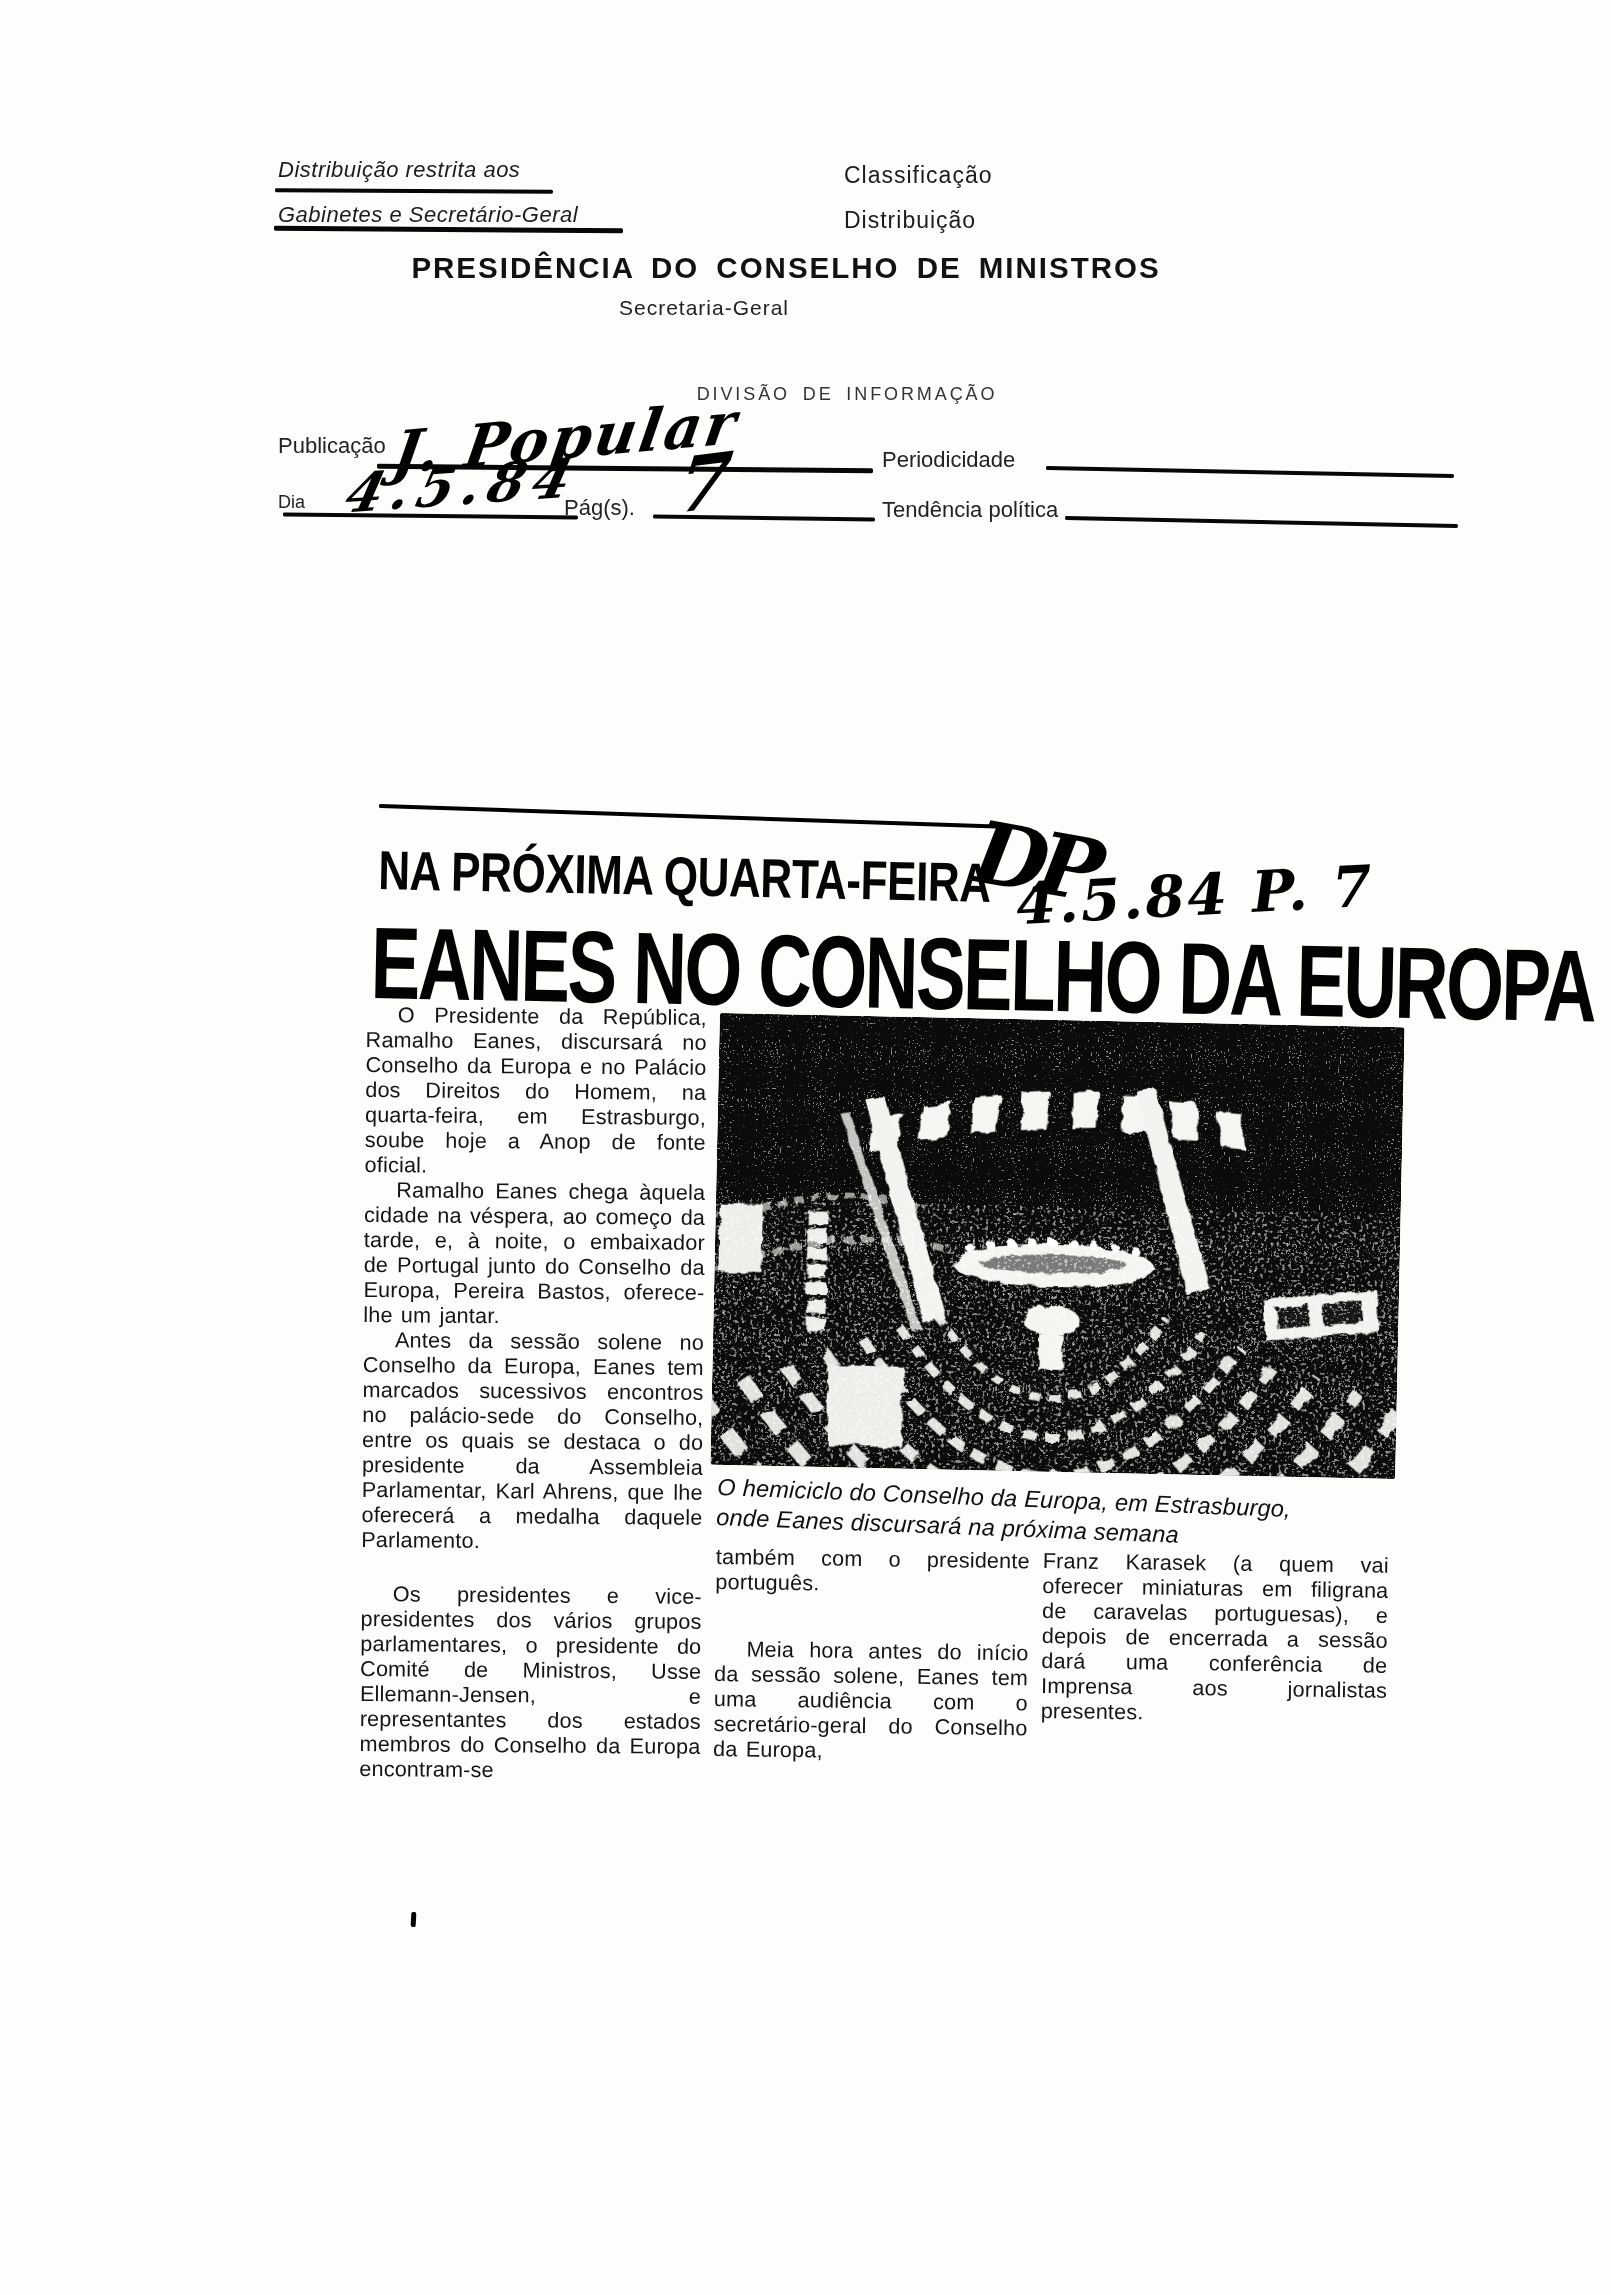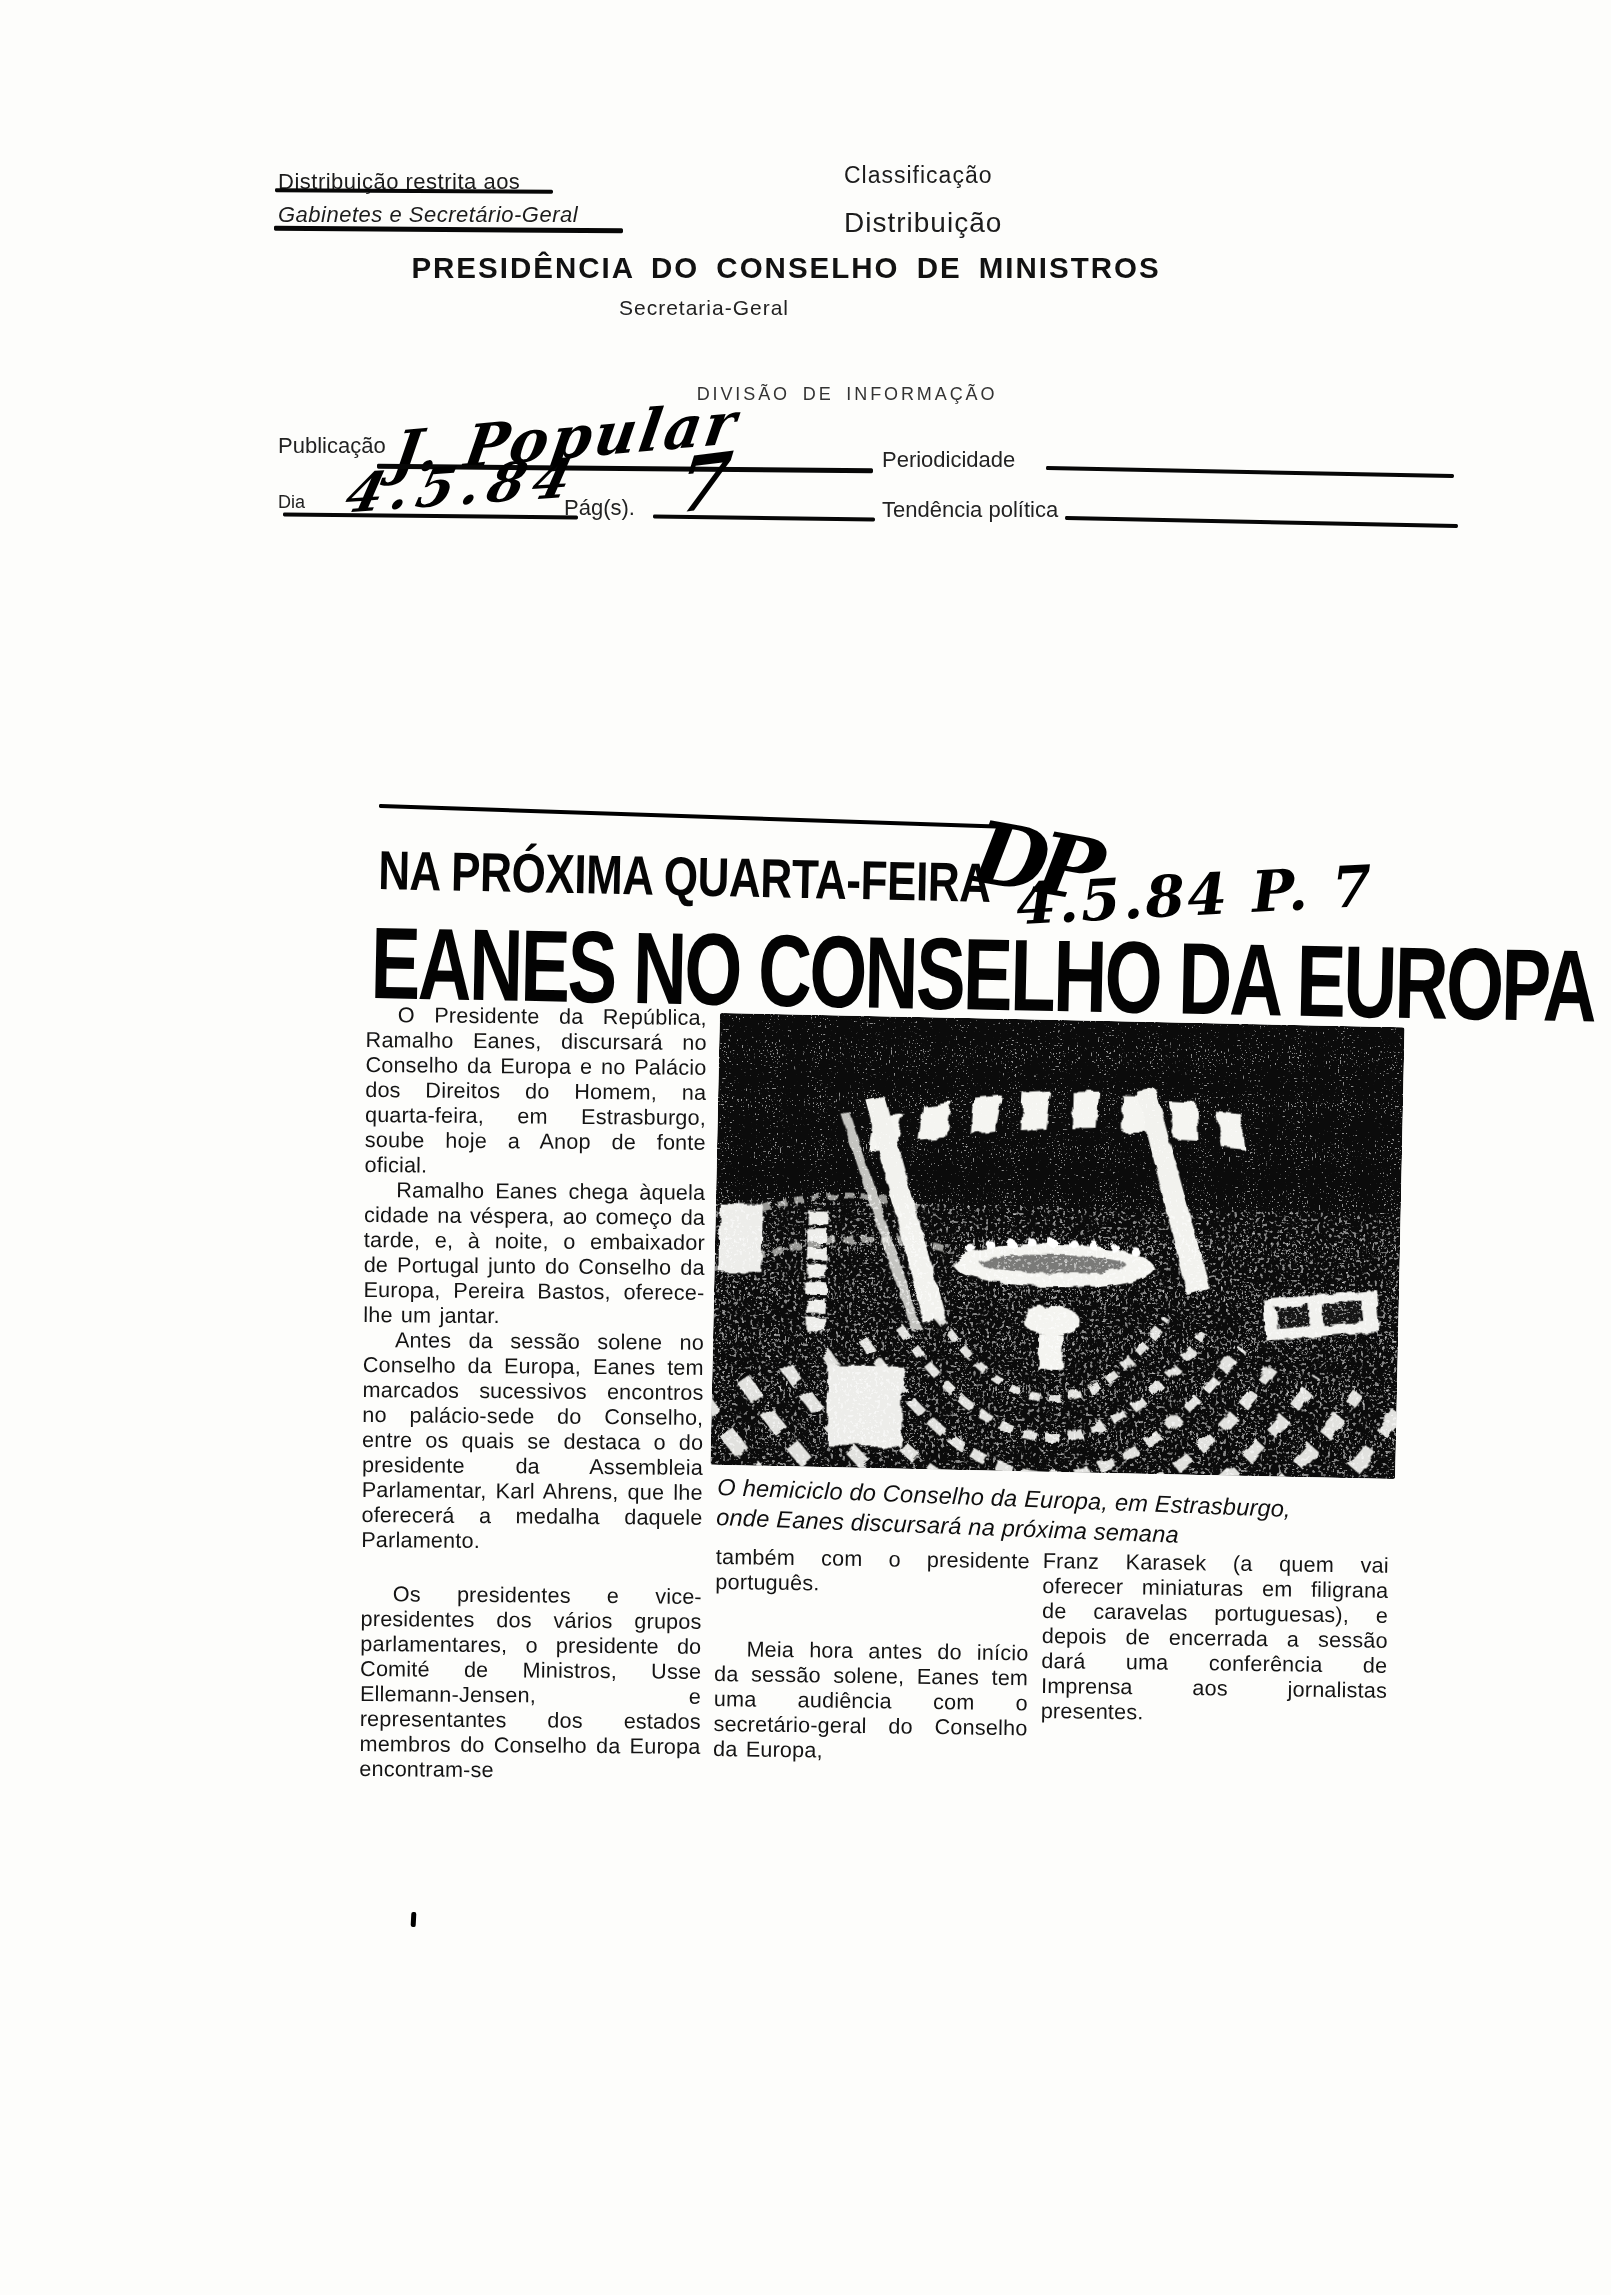--- a/index.html
+++ b/index.html
@@ -6,26 +6,26 @@
   .page{
     position:relative;width:1612px;height:2295px;background:#fdfdfb;
     overflow:hidden;font-family:"Liberation Sans",sans-serif;color:#121212;
   }
   .abs{position:absolute;}
   .rule{position:absolute;background:#070707;border-radius:1.5px;}
   .lbl{position:absolute;color:#1c1c1c;white-space:nowrap;}
   .hand{position:absolute;font-family:"DejaVu Serif",serif;font-style:italic;font-weight:700;color:#000;white-space:nowrap;}
 
   
-  #note1{left:278px;top:169px;font-size:22px;letter-spacing:0.5px;}
+  #note1{left:278px;top:157px;font-size:22px;font-style:italic;letter-spacing:0.5px;}
   #note1-rule{left:275px;top:189px;width:278px;height:4.4px;transform:rotate(.3deg);}
   #note2{left:278px;top:202px;font-size:22px;font-style:italic;letter-spacing:0.5px;}
   #note2-rule{left:274px;top:227px;width:349px;height:4.9px;transform:rotate(.4deg);}
   #classificacao{left:844px;top:162px;font-size:23px;letter-spacing:1px;}
-  #distribuicao{left:844px;top:207px;font-size:28px;letter-spacing:1px;}
+  #distribuicao{left:844px;top:207px;font-size:23px;letter-spacing:1px;}
   #org-title{left:0;top:251px;width:1572px;text-align:center;font-size:29.5px;font-weight:bold;letter-spacing:2px;word-spacing:6.9px;}
   #org-subtitle{left:0;top:296px;width:1408px;text-align:center;font-size:21px;letter-spacing:1px;color:#222;}
   #org-dept{left:275px;top:338px;width:1145px;font-size:22px;letter-spacing:0.5px;text-align:justify;text-align-last:justify;color:#161616;}
   #org-div{left:41px;top:384px;width:1612px;text-align:center;font-size:18px;letter-spacing:2.9px;color:#333;word-spacing:4.9px;}
 
   #publicacao-label{left:278px;top:433px;font-size:22px;color:#222;}
   #publicacao-value{left:393px;top:404px;font-size:58px;transform:rotate(-5deg) skewX(-14deg);letter-spacing:2.9px;}
   #publicacao-rule{left:377px;top:466px;width:496px;height:4.9px;transform:rotate(.5deg);}
   #periodicidade-label{left:882px;top:447px;font-size:22px;color:#222;}
   #periodicidade-rule{left:1046px;top:470px;width:408px;height:3.9px;transform:rotate(1.1deg);}

